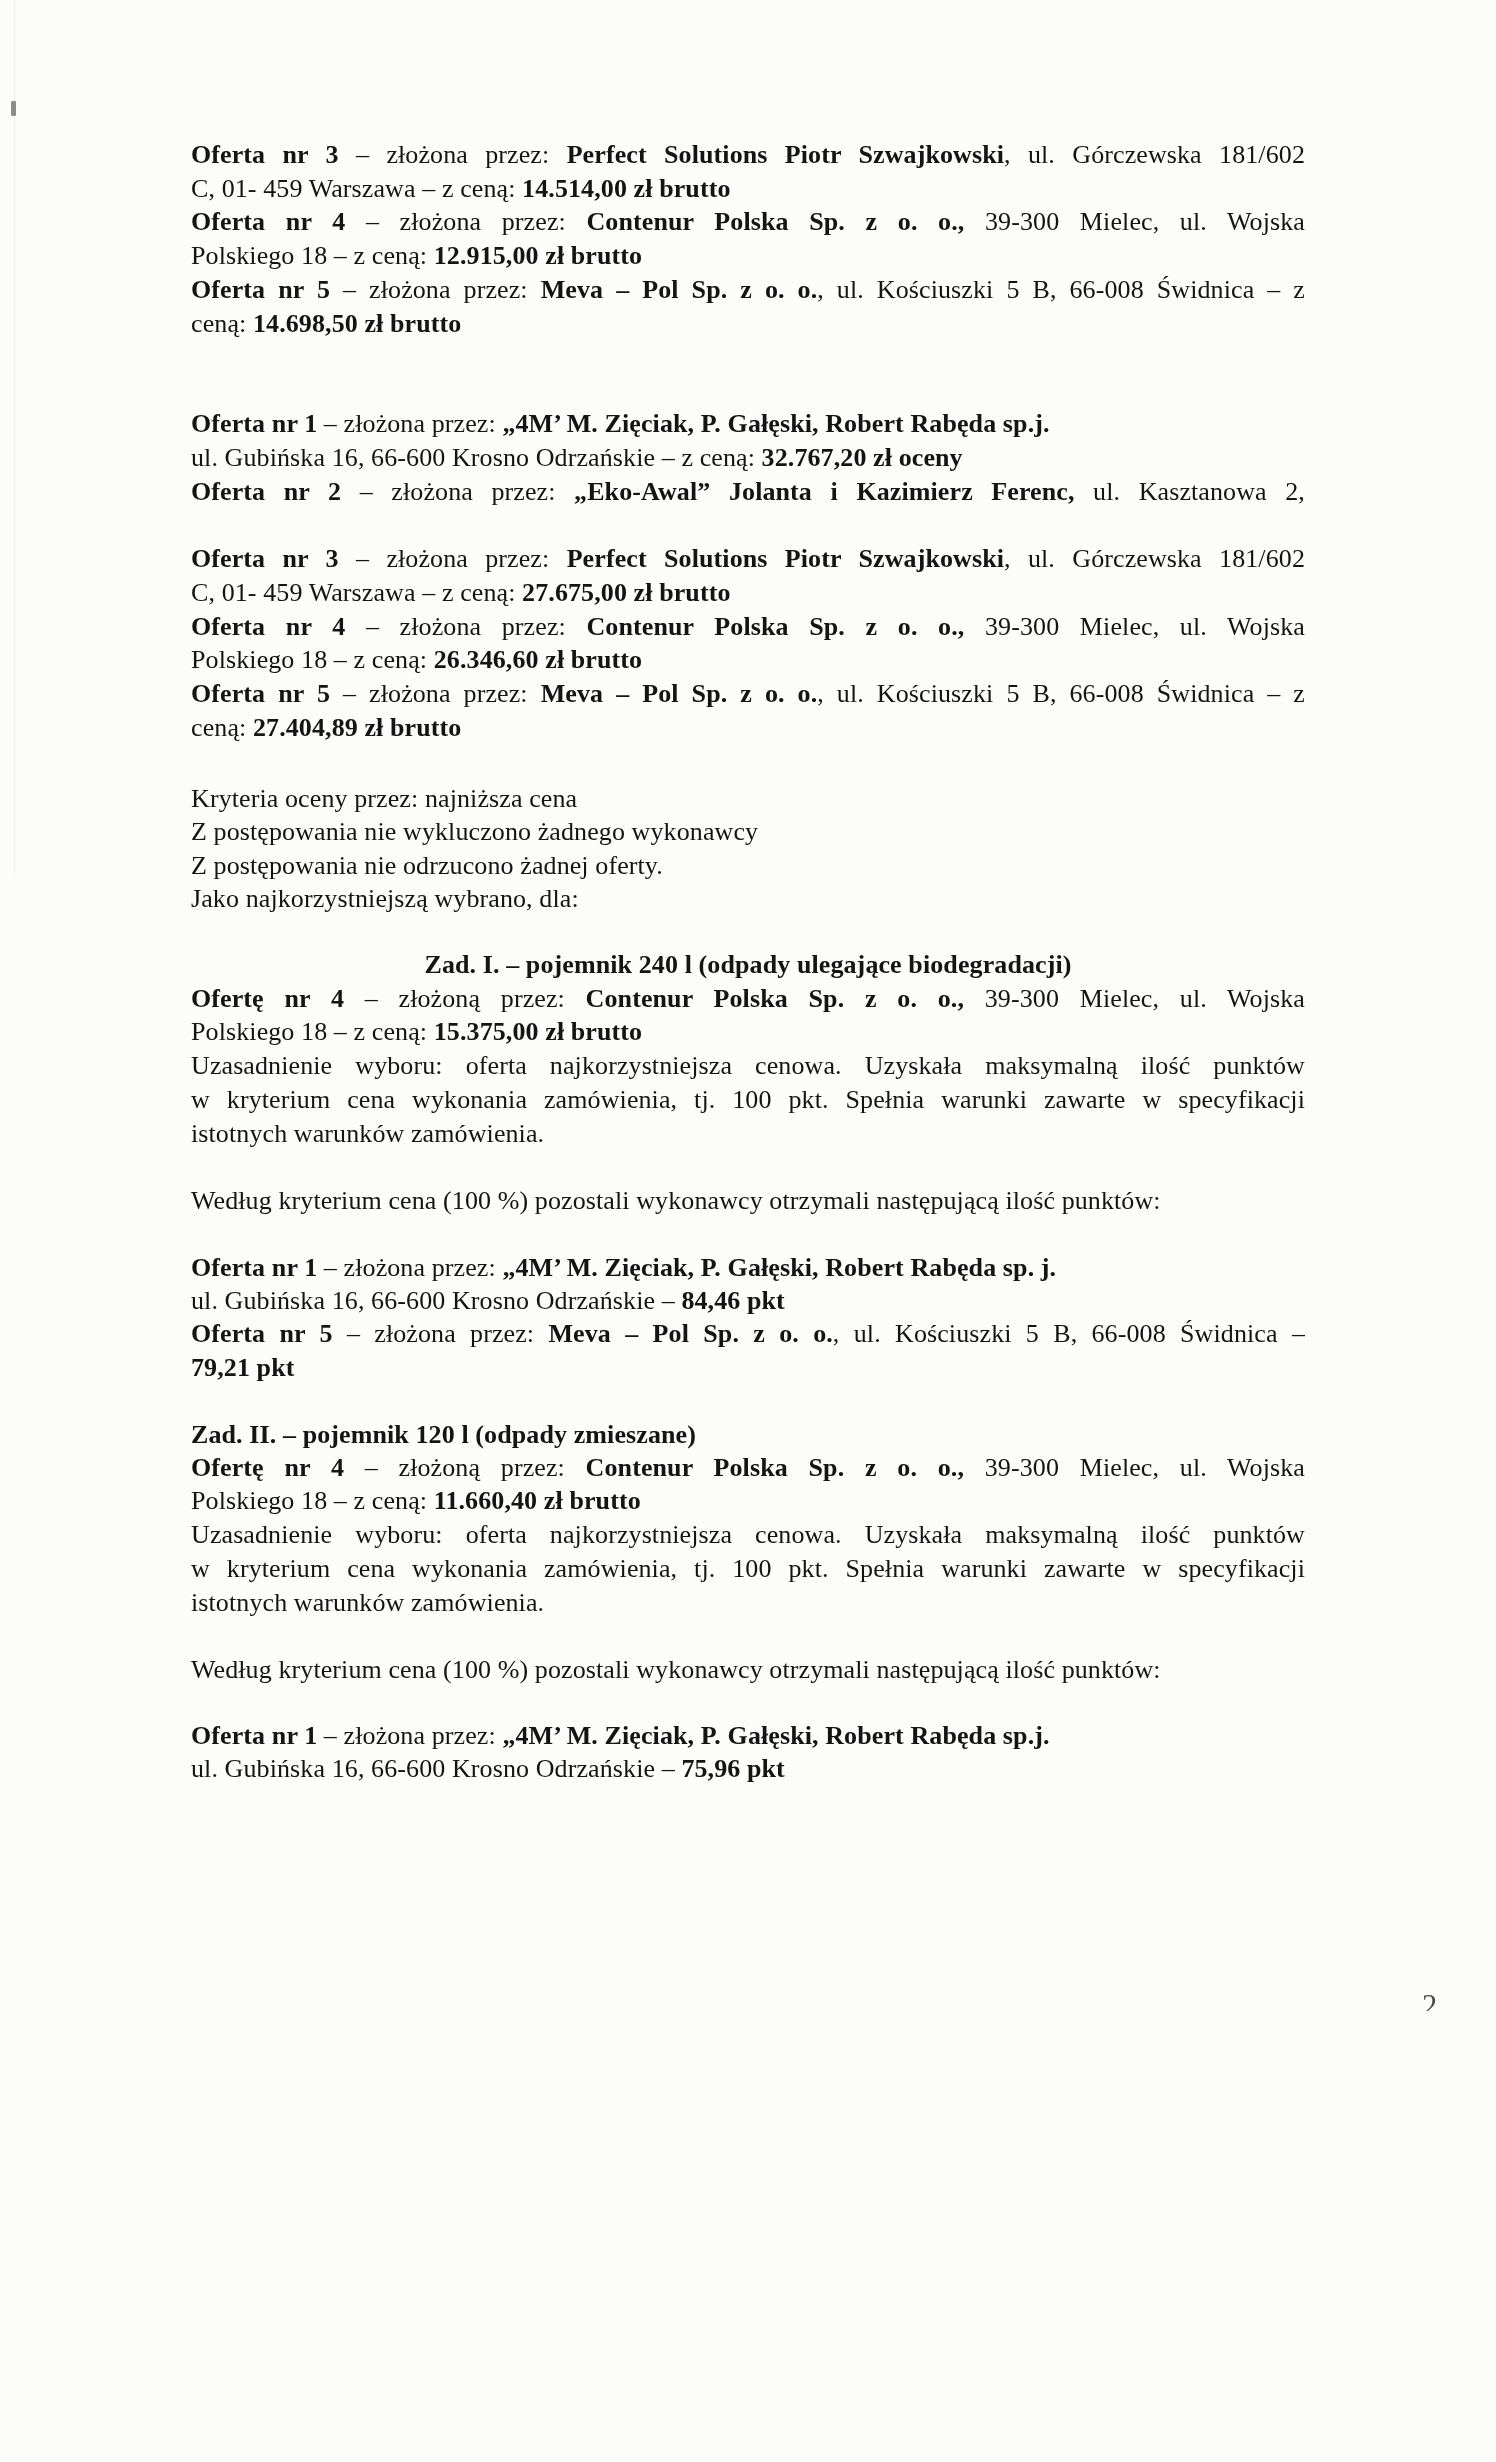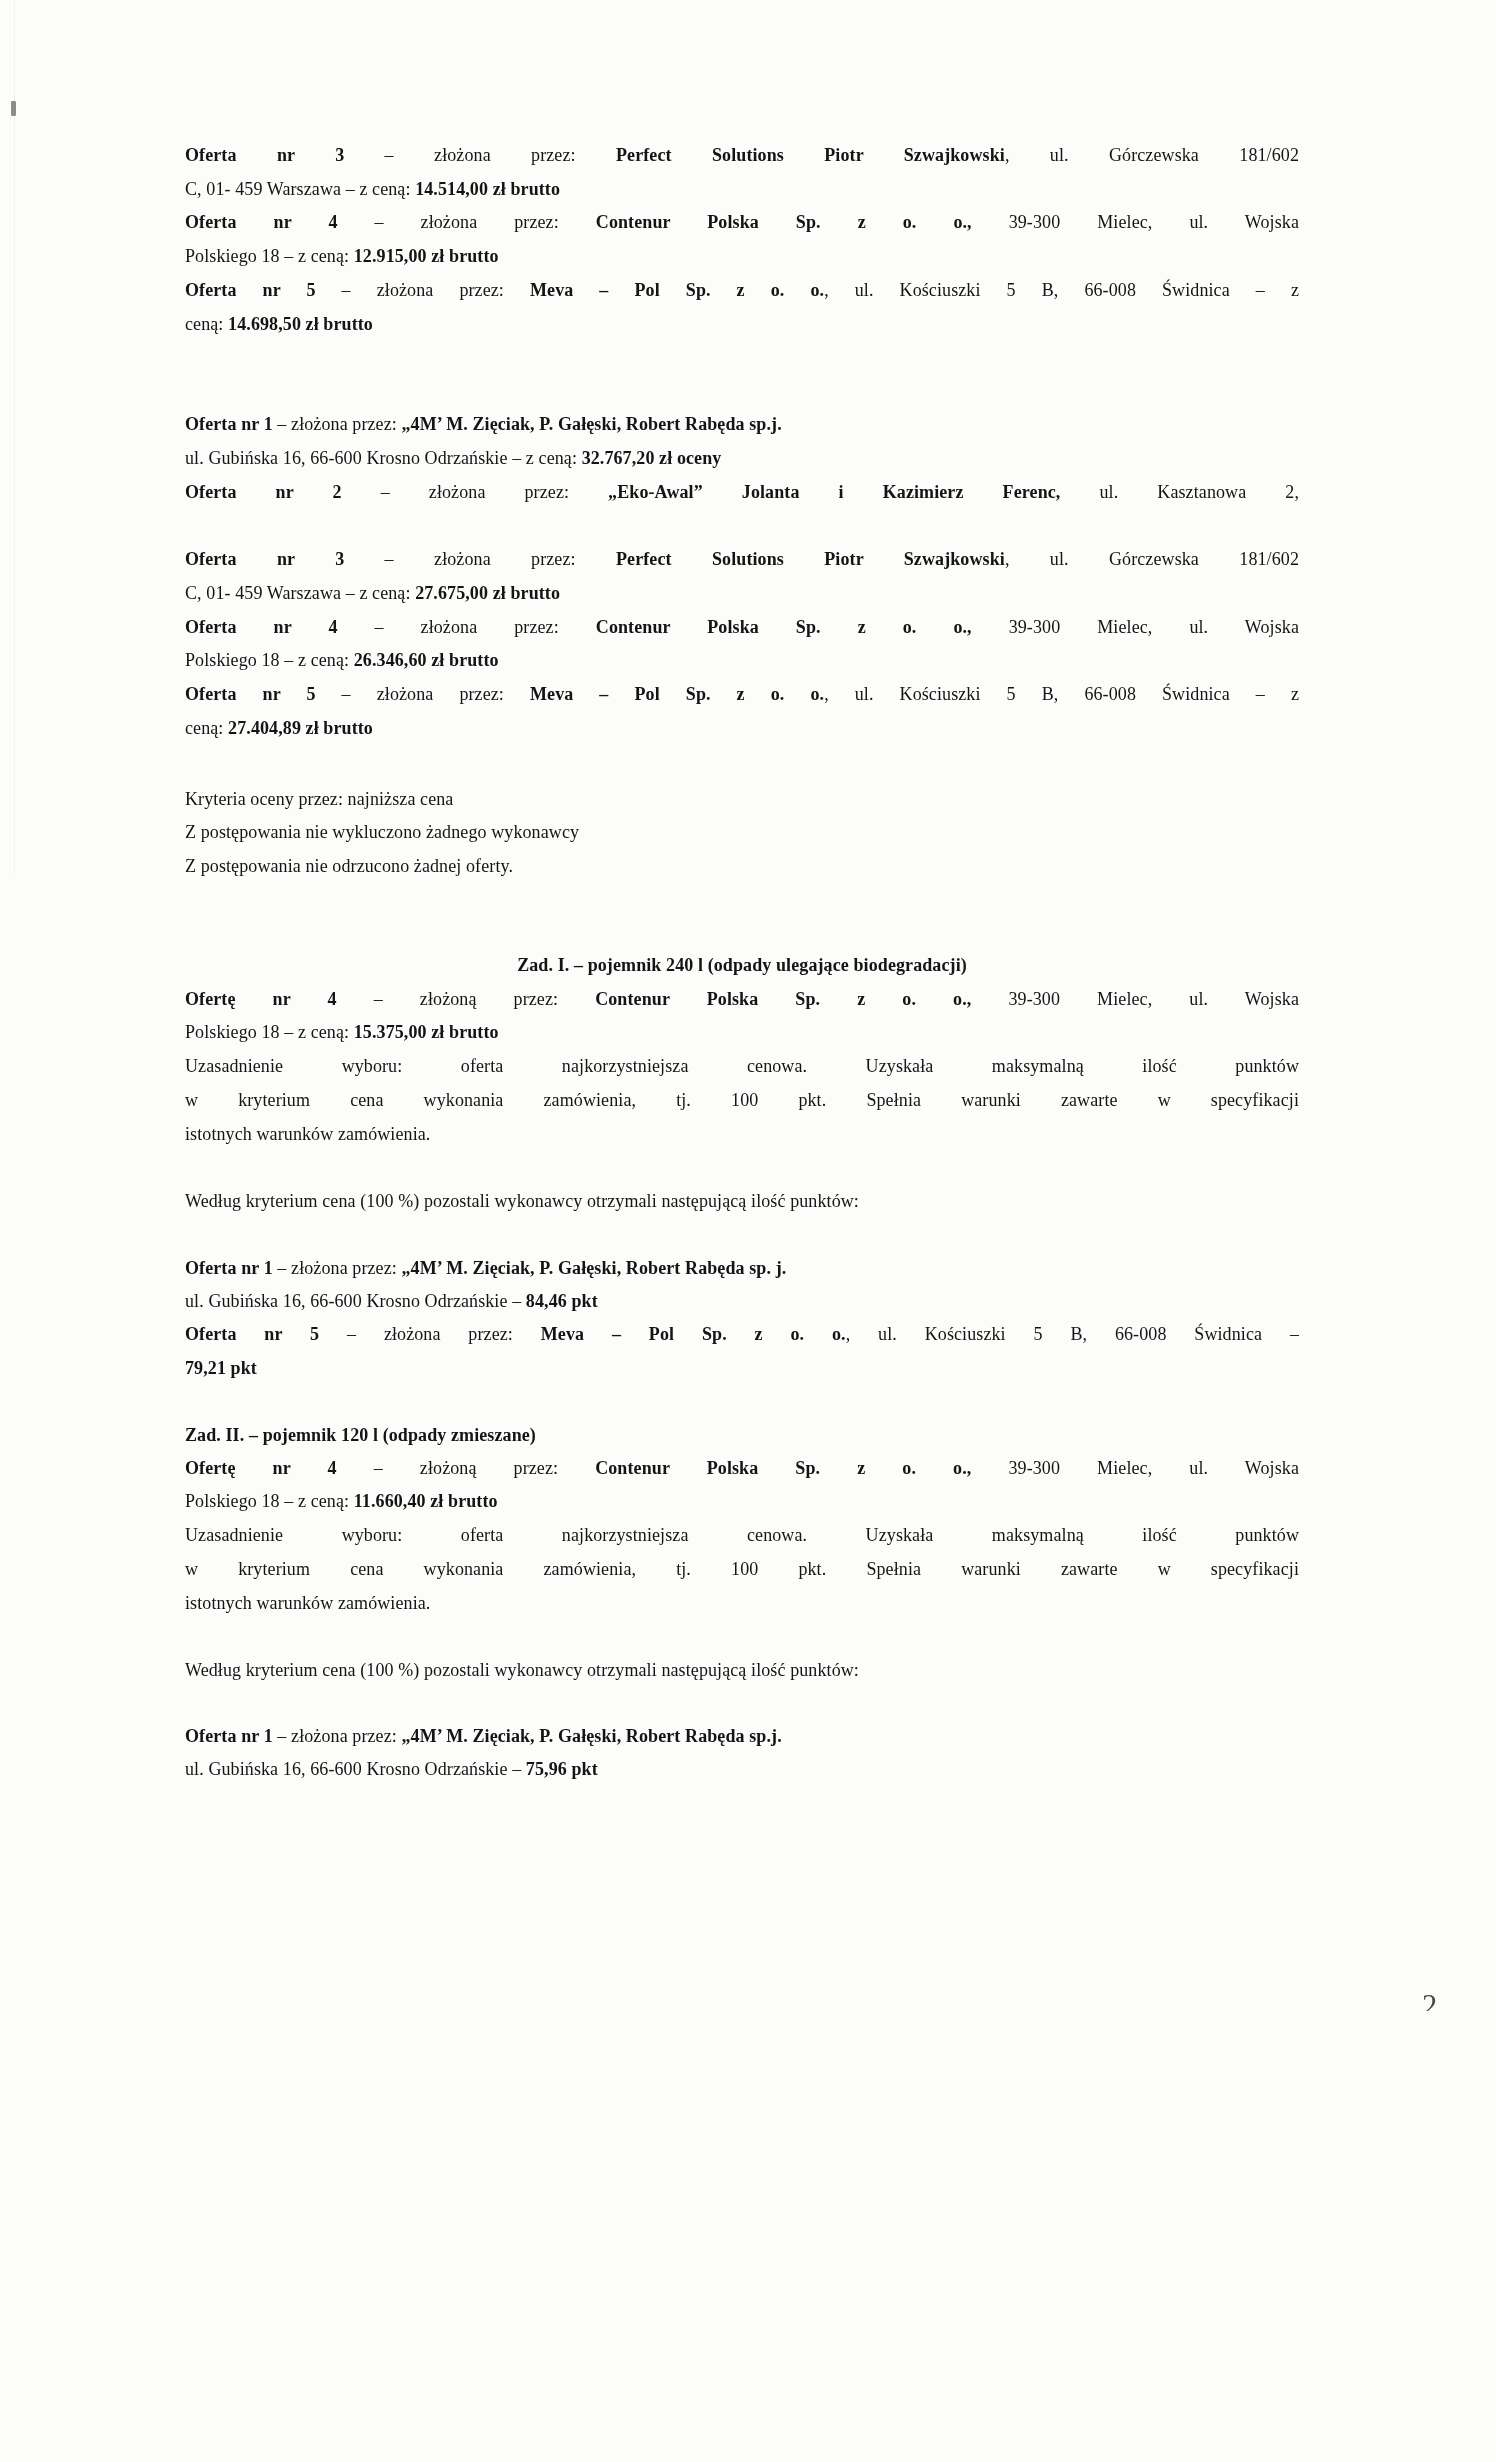--- a/index.html
+++ b/index.html
@@ -19,24 +19,24 @@
     position: absolute;
     inset: 0;
     background: #fcfcfb;
   }
   .lines-layer {
     position: absolute;
     inset: 0;
   }
   .text-line {
     position: absolute;
-    left: 185px;
+    left: 191px;
     width: 1114px;
     height: 34px;
-    font-size: 18px;
+    font-size: 26px;
     line-height: 34px;
     text-align: left;
     overflow: hidden;
     white-space: nowrap;
     letter-spacing: 0.1px;
   }
   .text-line.justify {
     white-space: normal;
     text-align: justify;
     text-align-last: justify;
@@ -95,20 +95,21 @@
       <div class="text-line justify" style="top: 475px;"><b>Oferta nr 2</b><span> – złożona przez: </span><b>„Eko-Awal” Jolanta i Kazimierz Ferenc,</b><span> ul. Kasztanowa 2,</span></div>
       <div class="text-line justify" style="top: 542px;"><b>Oferta nr 3</b><span> – złożona przez: </span><b>Perfect Solutions Piotr Szwajkowski</b><span>, ul. Górczewska 181/602</span></div>
       <div class="text-line" style="top: 576px;"><span>C, 01- 459 Warszawa – z ceną: </span><b>27.675,00 zł brutto</b></div>
       <div class="text-line justify" style="top: 610px;"><b>Oferta nr 4</b><span> – złożona przez: </span><b>Contenur Polska Sp. z o. o.,</b><span> 39-300 Mielec, ul. Wojska</span></div>
       <div class="text-line" style="top: 643px;"><span>Polskiego 18 – z ceną: </span><b>26.346,60 zł brutto</b></div>
       <div class="text-line justify" style="top: 677px;"><b>Oferta nr 5</b><span> – złożona przez: </span><b>Meva – Pol Sp. z o. o.</b><span>, ul. Kościuszki 5 B, 66-008 Świdnica – z</span></div>
       <div class="text-line" style="top: 711px;"><span>ceną: </span><b>27.404,89 zł brutto</b></div>
       <div class="text-line" style="top: 782px;"><span>Kryteria oceny przez: najniższa cena</span></div>
       <div class="text-line" style="top: 849px;"><span>Z postępowania nie odrzucono żadnej oferty.</span></div>
       <div class="text-line" style="top: 815px;"><span>Z postępowania nie wykluczono żadnego wykonawcy</span></div>
+      <div class="text-line" style="top: 882px;"><span>Jako najkorzystniejszą wybrano, dla:</span></div>
       <div class="text-line" style="top: 948px; text-align: center;"><b>Zad. I. – pojemnik 240 l (odpady ulegające biodegradacji)</b></div>
       <div class="text-line justify" style="top: 982px;"><b>Ofertę nr 4</b><span> – złożoną przez: </span><b>Contenur Polska Sp. z o. o.,</b><span> 39-300 Mielec, ul. Wojska</span></div>
       <div class="text-line" style="top: 1015px;"><span>Polskiego 18 – z ceną: </span><b>15.375,00 zł brutto</b></div>
       <div class="text-line justify" style="top: 1049px;"><span>Uzasadnienie wyboru: oferta najkorzystniejsza cenowa. Uzyskała maksymalną ilość punktów</span></div>
       <div class="text-line justify" style="top: 1083px;"><span>w kryterium cena wykonania zamówienia, tj. 100 pkt. Spełnia warunki zawarte w specyfikacji</span></div>
       <div class="text-line" style="top: 1117px;"><span>istotnych warunków zamówienia.</span></div>
       <div class="text-line" style="top: 1184px;"><span>Według kryterium cena (100 %) pozostali wykonawcy otrzymali następującą ilość punktów:</span></div>
       <div class="text-line" style="top: 1251px;"><b>Oferta nr 1</b><span> – złożona przez: </span><b>„4M’ M. Zięciak, P. Gałęski, Robert Rabęda sp. j.</b></div>
       <div class="text-line" style="top: 1284px;"><span>ul. Gubińska 16, 66-600 Krosno Odrzańskie – </span><b>84,46 pkt</b></div>
       <div class="text-line justify" style="top: 1317px;"><b>Oferta nr 5</b><span> – złożona przez: </span><b>Meva – Pol Sp. z o. o.</b><span>, ul. Kościuszki 5 B, 66-008 Świdnica –</span></div>

